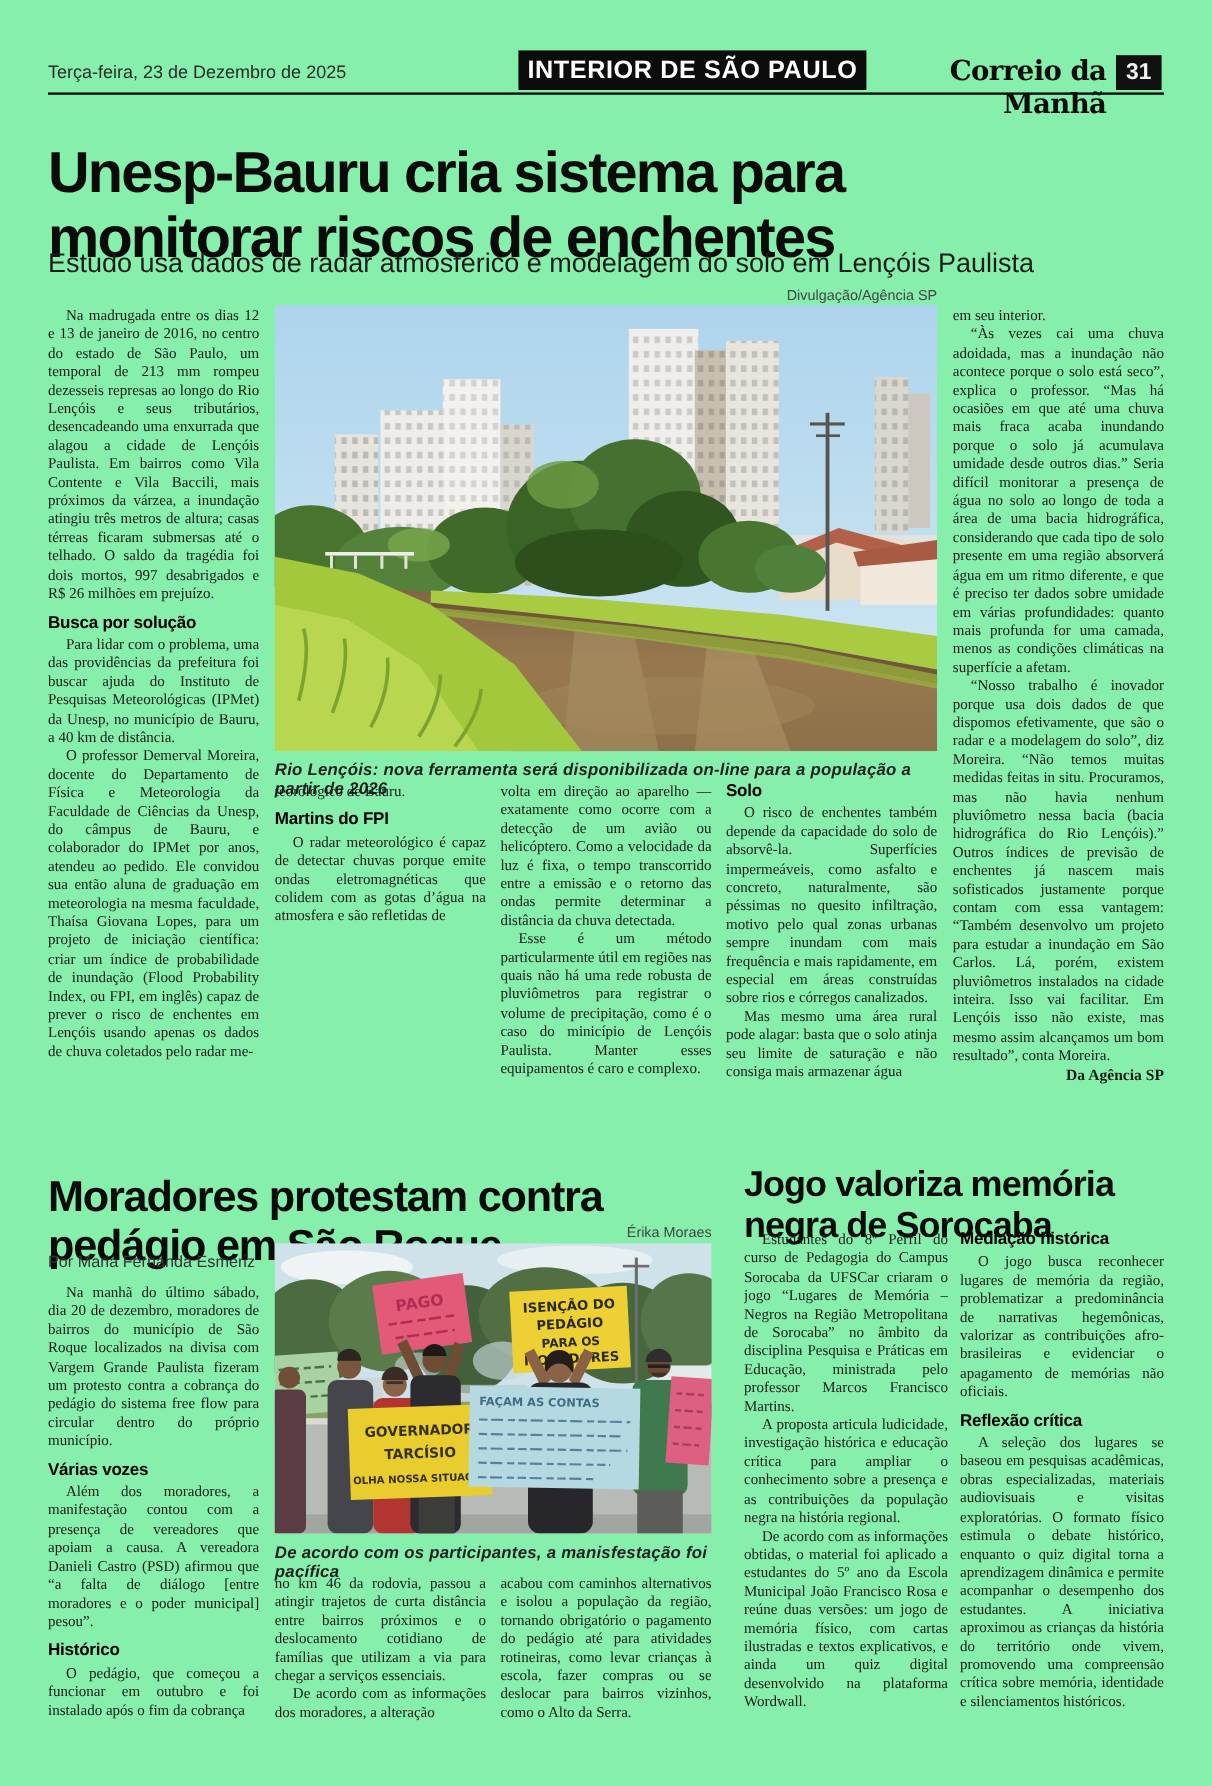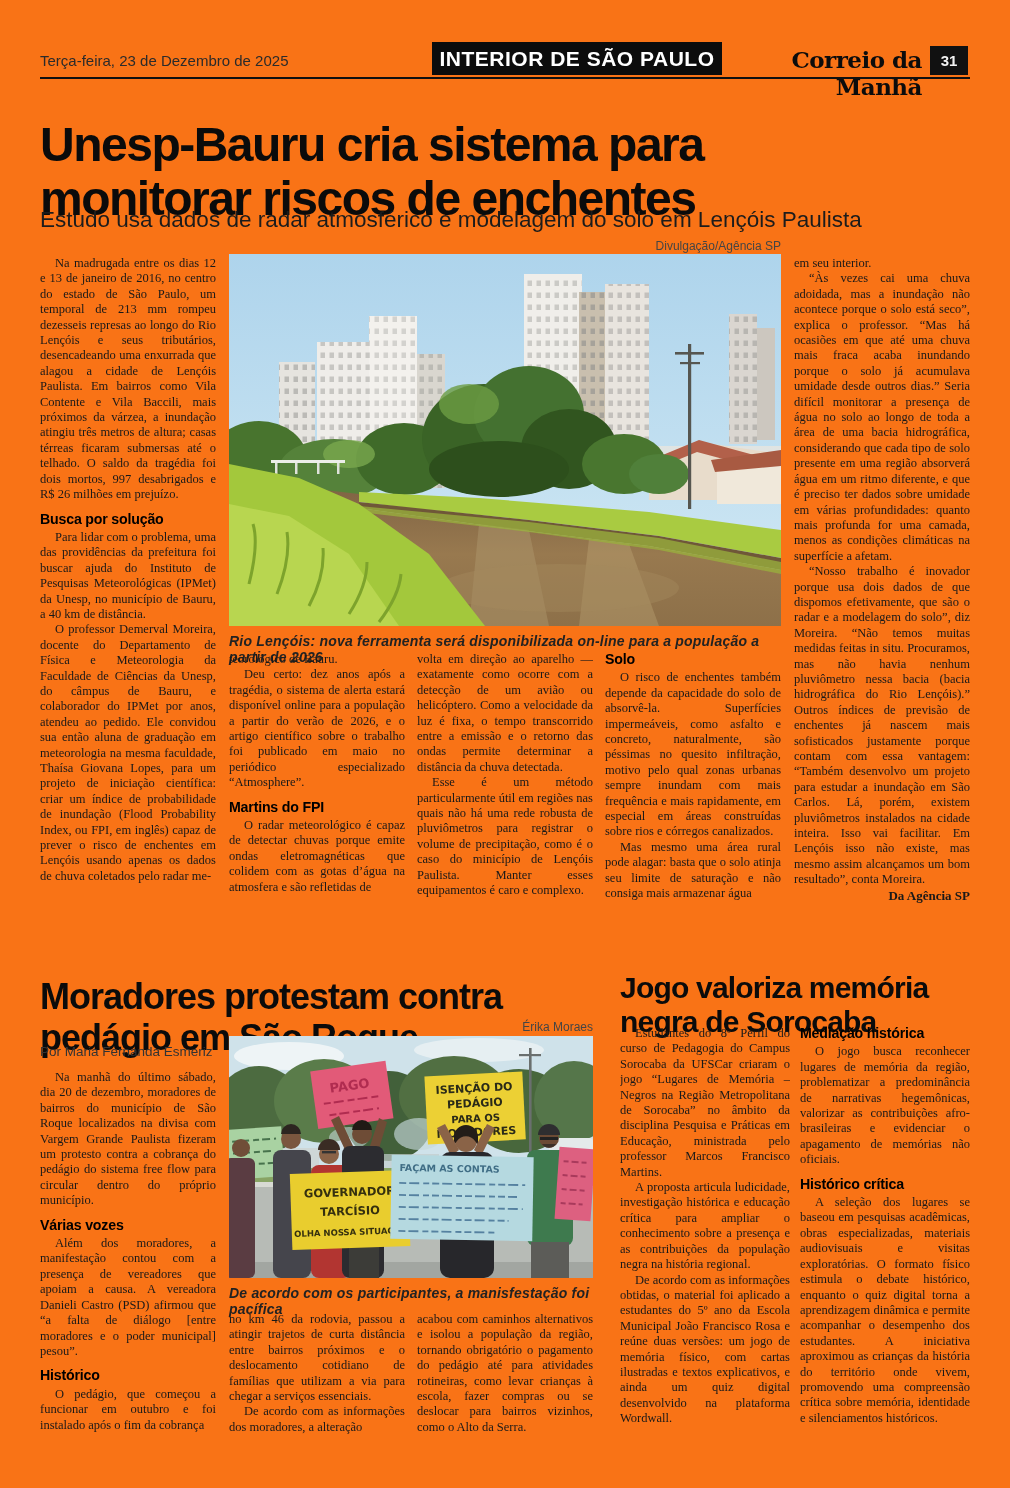--- a/index.html
+++ b/index.html
@@ -1,28 +1,28 @@
 <!DOCTYPE html>
 <html lang="pt"><head>
 <meta charset="utf-8">
 <style>
   html,body{margin:0;padding:0;background:#9a9a9a;}
-  .page{position:relative;width:1010px;height:1488px;margin:0 auto;background:#f97316;
+  .page{position:relative;width:1010px;height:1488px;margin:0 auto;background:#86efac;
         overflow:hidden;color:#161616;font-family:"Liberation Serif",serif;}
   .abs{position:absolute;}
 
   
   .date{left:40px;top:52px;font-size:15px;color:#2b2b2b;font-family:"Liberation Sans",sans-serif;}
   .banner{left:432px;top:42px;width:290px;height:33px;background:#0c0c0c;color:#fff;
           font-family:"Liberation Sans",sans-serif;font-weight:bold;font-size:21px;
           display:flex;align-items:center;justify-content:center;letter-spacing:.5px;}
   .masthead{left:758px;top:46px;width:164px;text-align:right;font-family:"DejaVu Serif",serif;
             font-weight:bold;font-size:23px;letter-spacing:-.5px;color:#0c0c0c;}
   .pagenum{left:930px;top:46px;width:38px;height:29px;background:#111;color:#f2f2f2;
-           font-family:"Liberation Sans",sans-serif;font-weight:bold;font-size:15px;
+           font-family:"Liberation Sans",sans-serif;font-weight:bold;font-size:19px;
            display:flex;align-items:center;justify-content:center;}
   .hrule{left:40px;top:77px;width:930px;border-top:2px solid #101010;height:0;}
 
   
   .h1{left:40px;top:86px;width:870px;font-family:"Liberation Sans",sans-serif;font-weight:700;
       font-size:48px;line-height:54px;letter-spacing:-1.5px;color:#0b0b0b;}
   .deck{left:40px;top:207px;width:935px;font-family:"Liberation Sans",sans-serif;font-weight:400;
         font-size:22.5px;color:#1c1c1c;}
   .h2{left:40px;top:946px;width:560px;font-family:"Liberation Sans",sans-serif;font-weight:700;
       font-size:36px;line-height:41px;letter-spacing:-1px;color:#0b0b0b;}
@@ -141,21 +141,20 @@
 
   <div class="abs bcol" style="left:40px;top:256px;height:688px;">
     <p>Na madrugada entre os dias 12 e 13 de janeiro de 2016, no centro do estado de São Paulo, um temporal de 213 mm rompeu dezesseis represas ao longo do Rio Lençóis e seus tributários, desencadeando uma enxurrada que alagou a cidade de Lençóis Paulista. Em bairros como Vila Contente e Vila Baccili, mais próximos da várzea, a inundação atingiu três metros de altura; casas térreas ficaram submersas até o telhado. O saldo da tragédia foi dois mortos, 997 desabrigados e R$ 26 milhões em prejuízo.</p>
     <h4 class="sec-h">Busca por solução</h4>
     <p>Para lidar com o problema, uma das providências da prefeitura foi buscar ajuda do Instituto de Pesquisas Meteorológicas (IPMet) da Unesp, no município de Bauru, a 40 km de distância.</p>
     <p>O professor Demerval Moreira, docente do Departamento de Física e Meteorologia da Faculdade de Ciências da Unesp, do câmpus de Bauru, e colaborador do IPMet por anos, atendeu ao pedido. Ele convidou sua então aluna de graduação em meteorologia na mesma faculdade, Thaísa Giovana Lopes, para um projeto de iniciação científica: criar um índice de probabilidade de inundação (Flood Probability Index, ou FPI, em inglês) capaz de prever o risco de enchentes em Lençóis usando apenas os dados de chuva coletados pelo radar me-</p>
   </div>
 
   <div class="abs bcol" style="left:229px;top:652px;height:292px;">
     <p class="cont">teorológico de Bauru.</p>
-    <p>Deu certo: dez anos após a tragédia, o sistema de alerta estará disponível online para a população a partir do verão de 2026, e o artigo científico sobre o trabalho foi publicado em maio no periódico especializado “Atmosphere”.</p>
     <h4 class="sec-h">Martins do FPI</h4>
     <p>O radar meteorológico é capaz de detectar chuvas porque emite ondas eletromagnéticas que colidem com as gotas d’água na atmosfera e são refletidas de</p>
   </div>
 
   <div class="abs bcol" style="left:417px;top:652px;height:292px;">
     <p class="cont">volta em direção ao aparelho — exatamente como ocorre com a detecção de um avião ou helicóptero. Como a velocidade da luz é fixa, o tempo transcorrido entre a emissão e o retorno das ondas permite determinar a distância da chuva detectada.</p>
     <p>Esse é um método particularmente útil em regiões nas quais não há uma rede robusta de pluviômetros para registrar o volume de precipitação, como é o caso do minicípio de Lençóis Paulista. Manter esses equipamentos é caro e complexo.</p>
   </div>
 
   <div class="abs bcol" style="left:605px;top:652px;height:292px;">
@@ -297,17 +296,17 @@
 
   <div class="abs bcol" style="left:620px;top:1026px;width:170px;height:436px;">
     <p>Estudantes do 8º Perfil do curso de Pedagogia do Campus Sorocaba da UFSCar criaram o jogo “Lugares de Memória – Negros na Região Metropolitana de Sorocaba” no âmbito da disciplina Pesquisa e Práticas em Educação, ministrada pelo professor Marcos Francisco Martins.</p>
     <p>A proposta articula ludicidade, investigação histórica e educação crítica para ampliar o conhecimento sobre a presença e as contribuições da população negra na história regional.</p>
     <p>De acordo com as informações obtidas, o material foi aplicado a estudantes do 5º ano da Escola Municipal João Francisco Rosa e reúne duas versões: um jogo de memória físico, com cartas ilustradas e textos explicativos, e ainda um quiz digital desenvolvido na plataforma Wordwall.</p>
   </div>
 
   <div class="abs bcol" style="left:800px;top:1026px;width:170px;height:436px;">
     <h4 class="sec-h first">Mediação histórica</h4>
     <p>O jogo busca reconhecer lugares de memória da região, problematizar a predominância de narrativas hegemônicas, valorizar as contribuições afro-brasileiras e evidenciar o apagamento de memórias não oficiais.</p>
-    <h4 class="sec-h">Histórico crítica</h4>
+    <h4 class="sec-h">Reflexão crítica</h4>
     <p>A seleção dos lugares se baseou em pesquisas acadêmicas, obras especializadas, materiais audiovisuais e visitas exploratórias. O formato físico estimula o debate histórico, enquanto o quiz digital torna a aprendizagem dinâmica e permite acompanhar o desempenho dos estudantes. A iniciativa aproximou as crianças da história do território onde vivem, promovendo uma compreensão crítica sobre memória, identidade e silenciamentos históricos.</p>
   </div>
 
 </div>
 
 </body></html>

